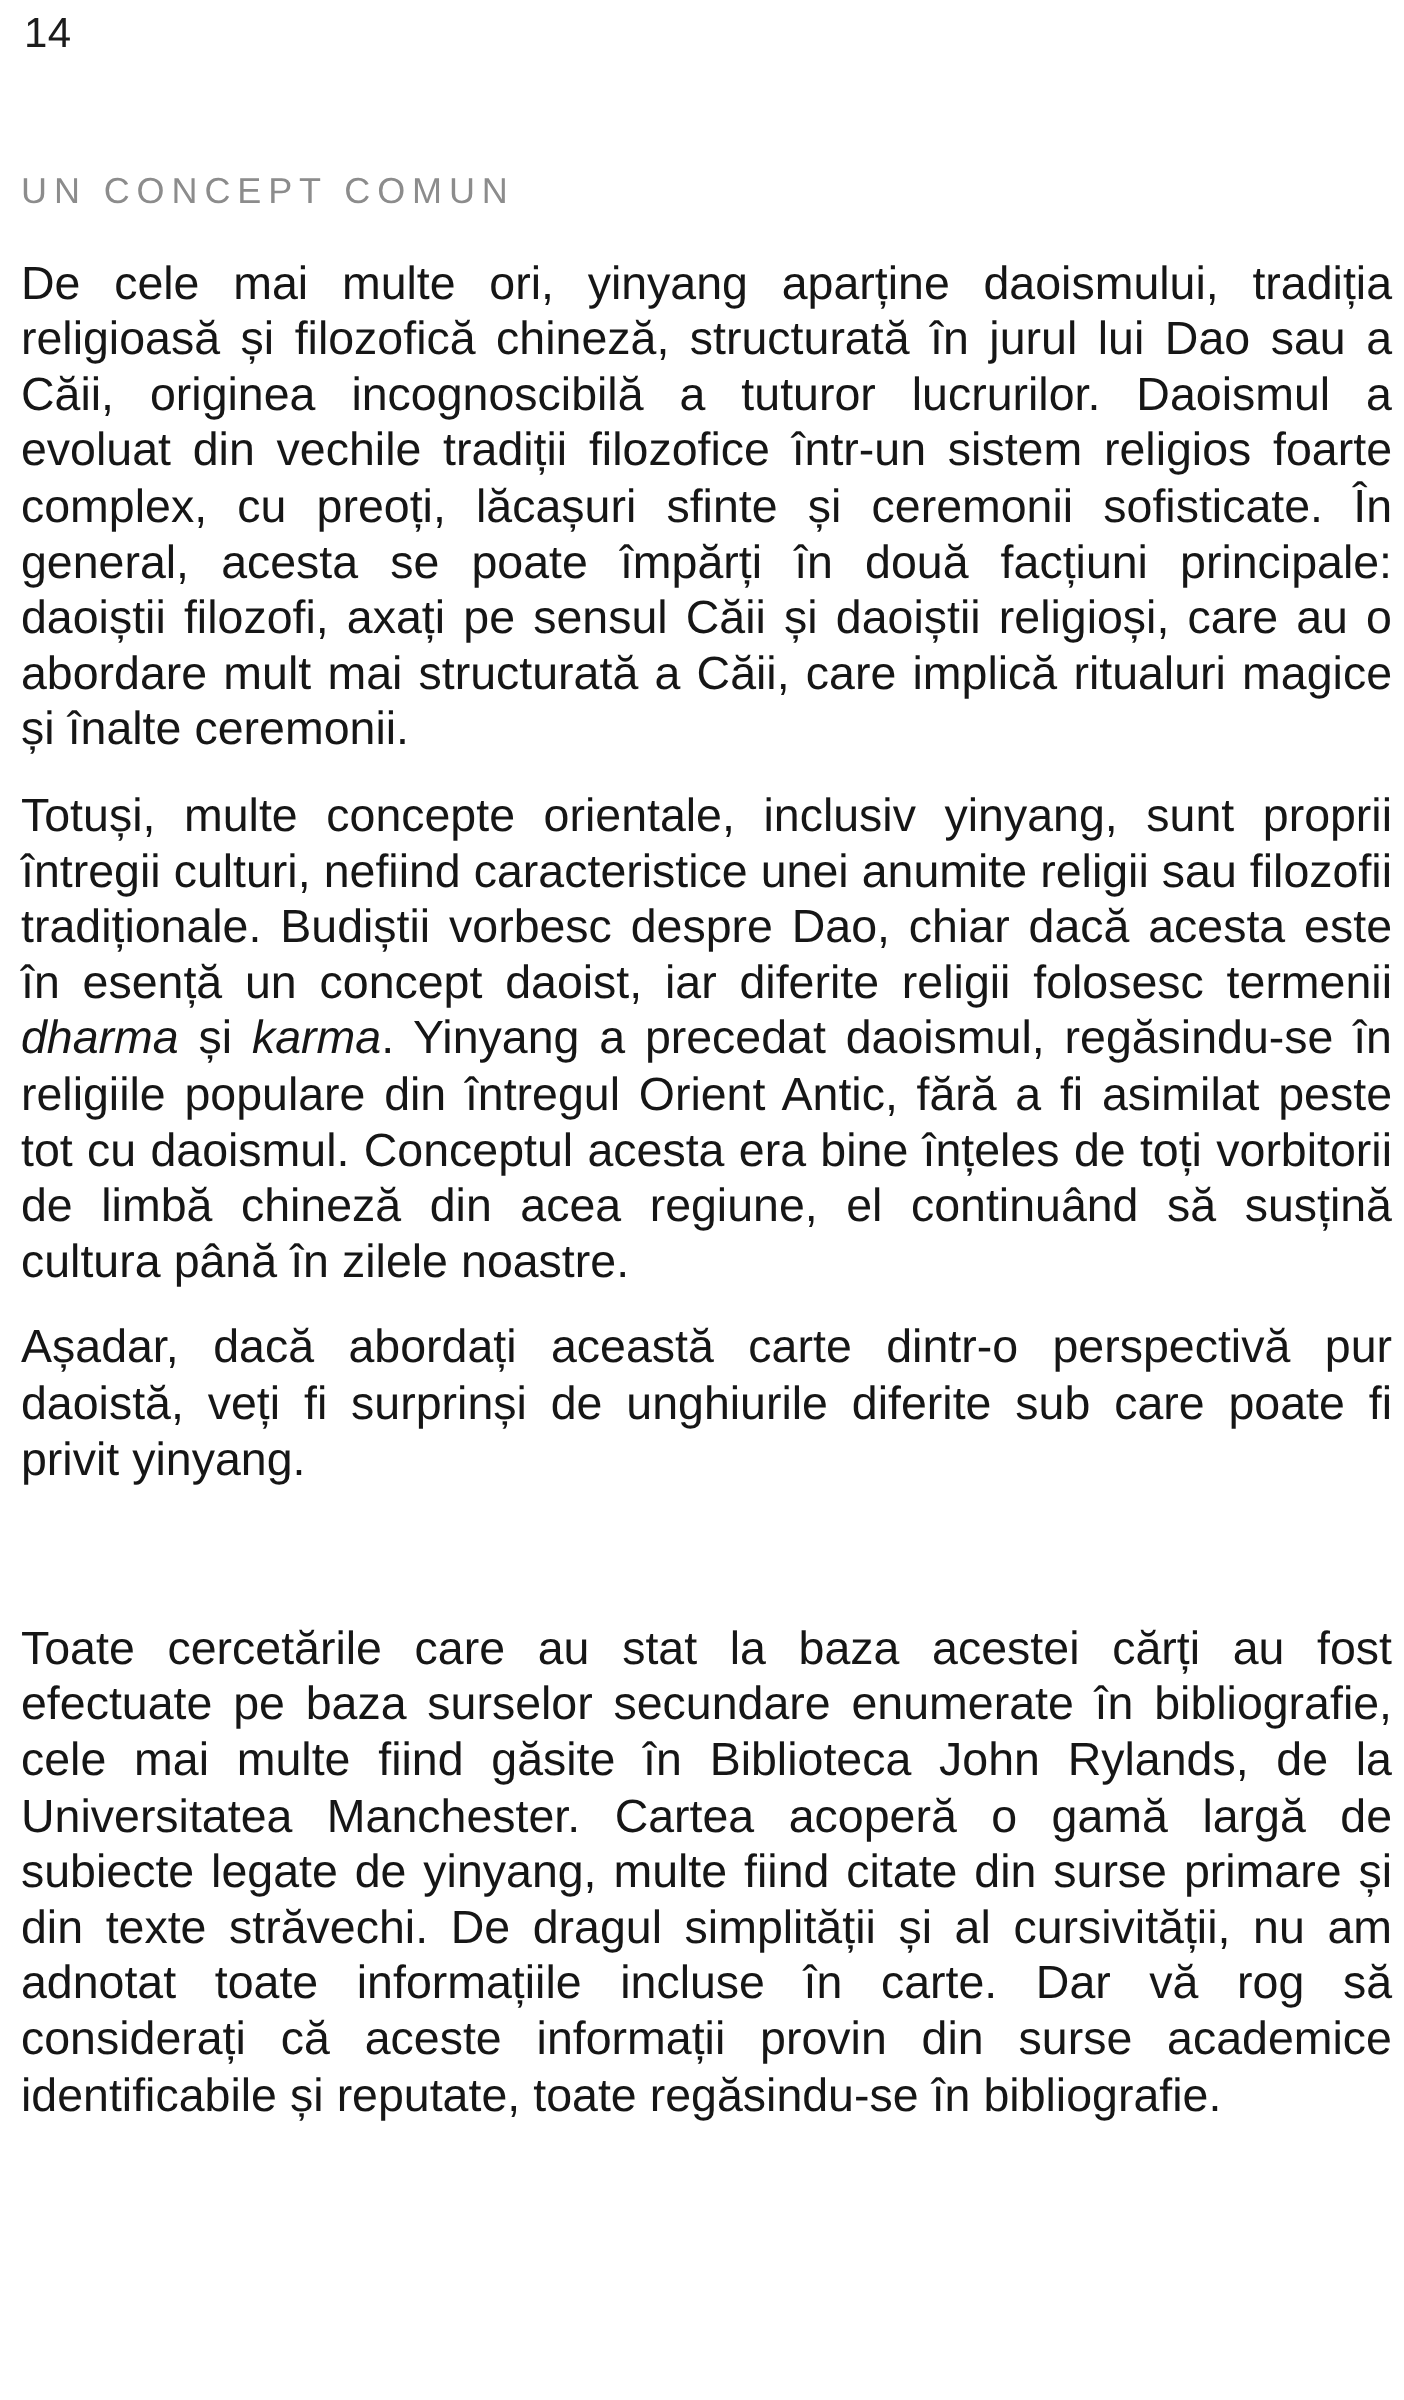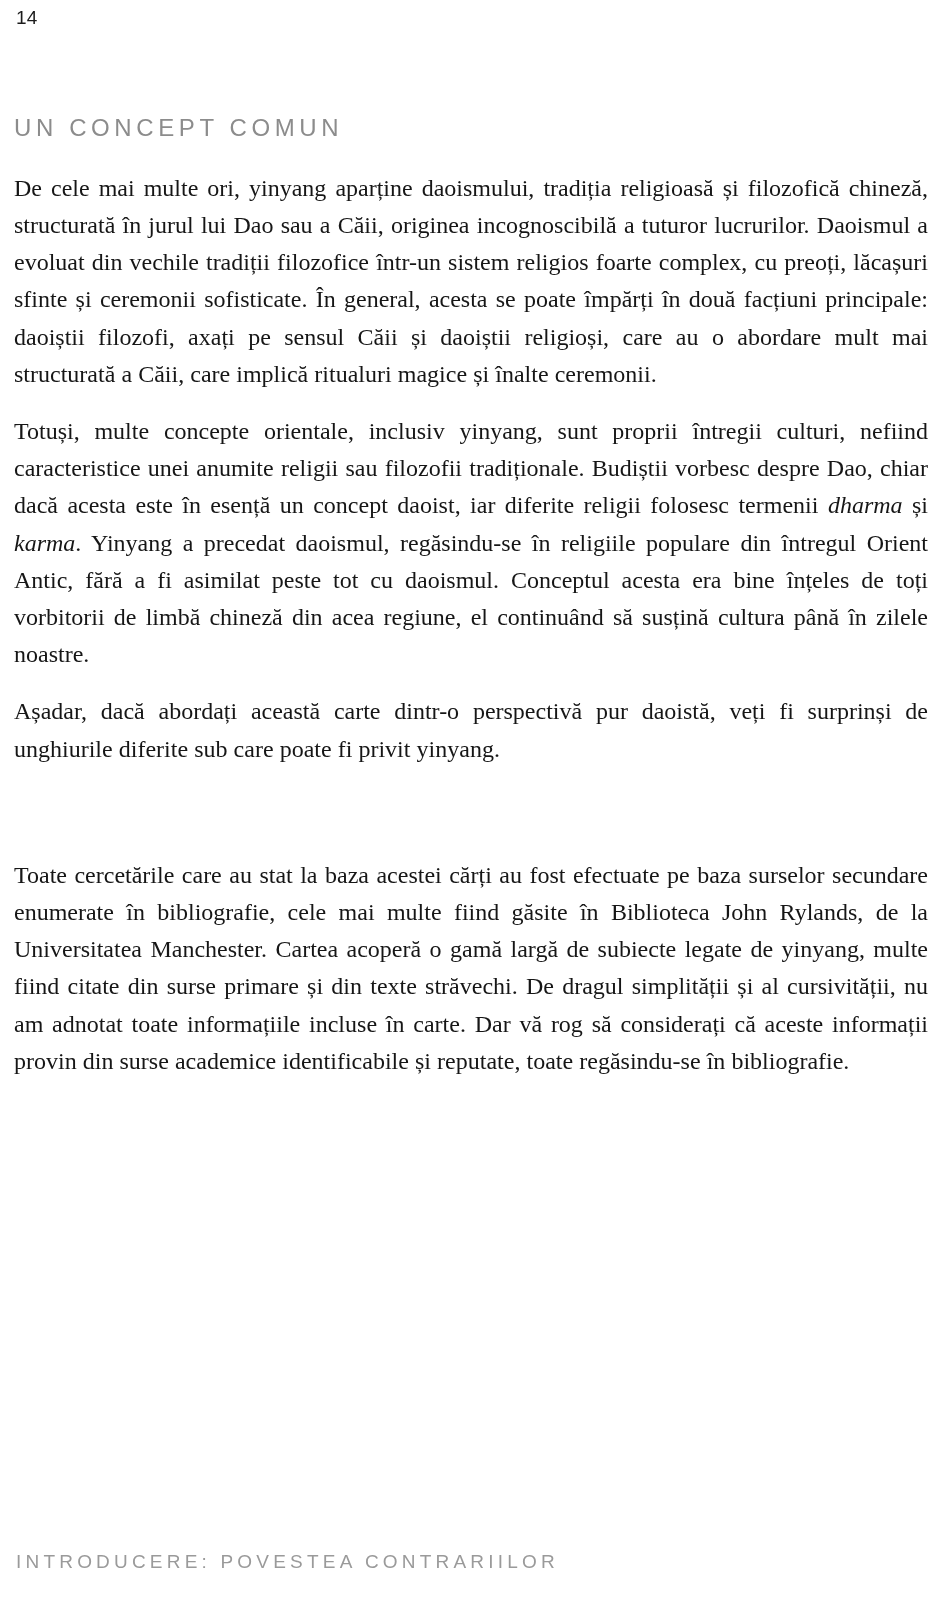--- a/index.html
+++ b/index.html
@@ -24,21 +24,21 @@
     inset: 0;
     padding: 0;
   }
 
   
   .folio {
     position: absolute;
     left: 16px;
     top: 8px;
     font-family: "Liberation Sans", "DejaVu Sans", sans-serif;
-    font-size: 19px;
+    font-size: 28px;
     font-weight: 400;
     color: #1c1c1c;
     letter-spacing: 0.2px;
     line-height: 1;
   }
 
   
   .content {
     position: absolute;
     left: 14px;
@@ -58,22 +58,22 @@
     text-transform: uppercase;
     white-space: nowrap;
   }
 
   #heading-main { margin-top: 18px; }
 
   #heading-sources { margin-top: 0; }
 
   
   .para {
-    font-family: Liberation Serif, serif;
-    font-size: 24px;
+    font-family: Liberation Sans, sans-serif;
+    font-size: 31px;
     line-height: 37.2px;
     color: #161616;
     text-align: justify;
     text-justify: inter-word;
     margin: 0;
     hyphens: none;
     word-spacing: 0.1px;
   }
 
   .para em { font-style: italic; }
@@ -124,15 +124,14 @@
 
     <div class="gap-before-sources"></div>
 
 
     <div class="gap-after-sources"></div>
 
     <p class="para">Toate cercetările care au stat la baza acestei cărți au fost efectuate pe baza surselor secundare enumerate în bibliografie, cele mai multe fiind găsite în Biblioteca John Rylands, de la Universitatea Manchester. Cartea acoperă o gamă largă de subiecte legate de yinyang, multe fiind citate din surse primare și din texte străvechi. De dragul simplității și al cursivității, nu am adnotat toate informațiile incluse în carte. Dar vă rog să considerați că aceste informații provin din surse academice identificabile și reputate, toate regăsindu-se în bibliografie.</p>
 
   </div>
 
-  <div class="footer">INTRODUCERE: POVESTEA CONTRARIILOR</div>
 
 </div>
 
 </body></html>

